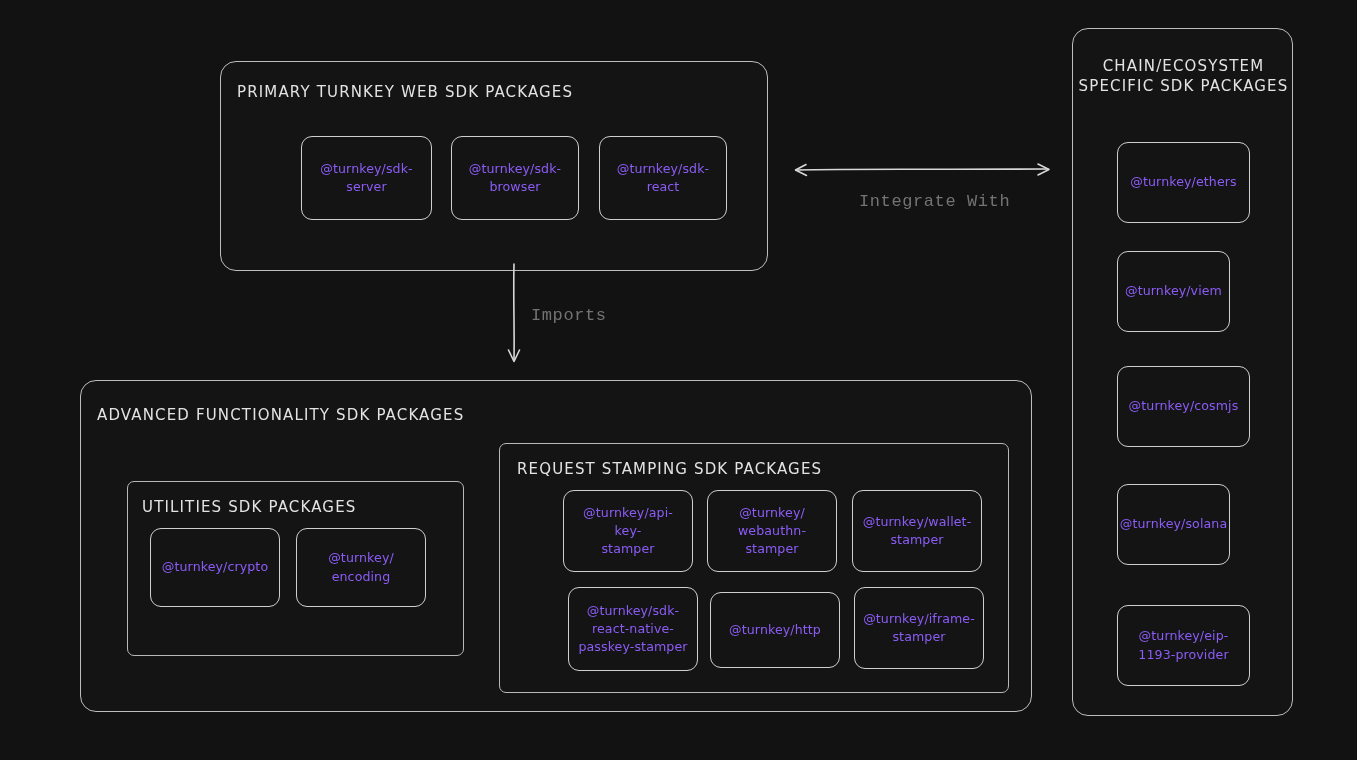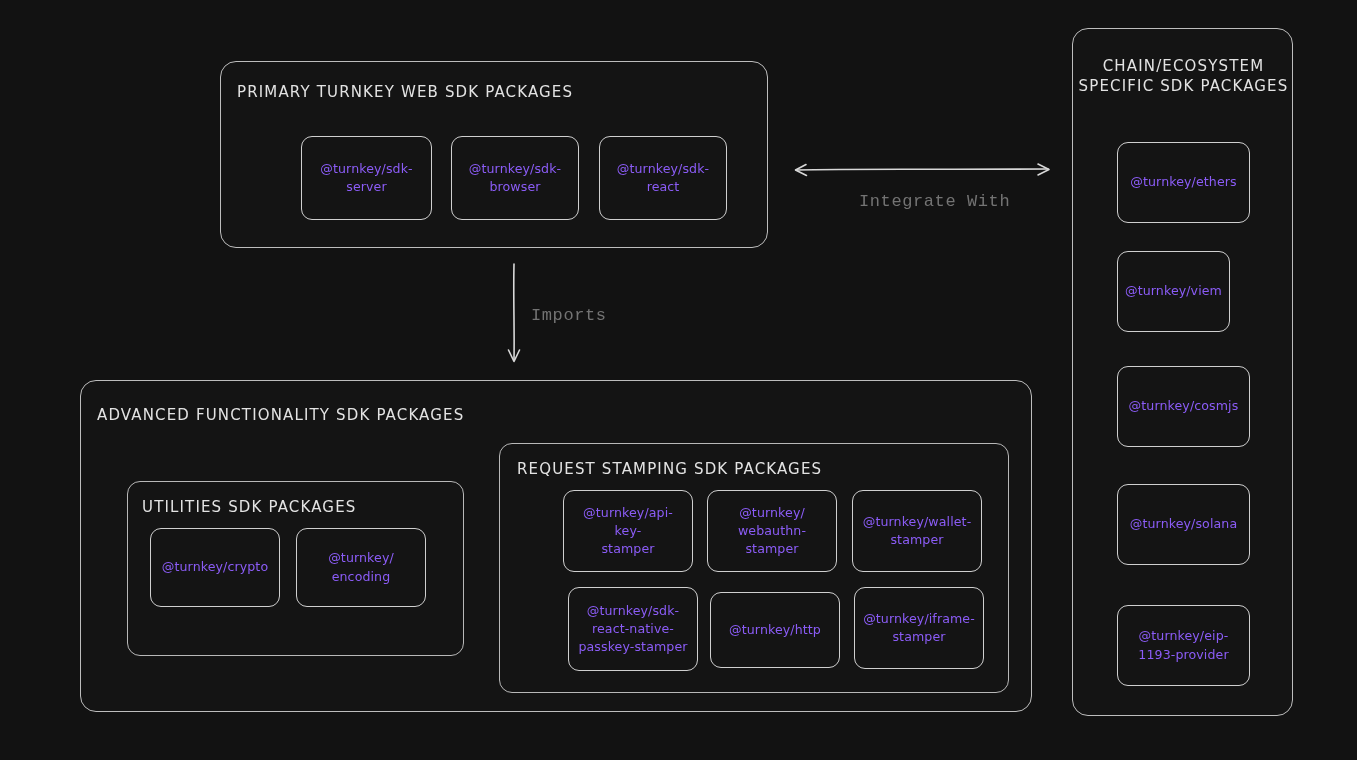--- a/index.html
+++ b/index.html
@@ -26,21 +26,21 @@
     border: 1.6px solid #c9c9c9;
     border-radius: 14px;
     background: #141414;
   }
   .group.outer {
     border-color: #bdbdbd;
     border-radius: 16px;
   }
   .group.inner {
     border-color: #b8b8b8;
-    border-radius: 13px;
+    border-radius: 7px;
   }
 
   .group-title {
     position: absolute;
     color: #e3e3e3;
     font-family: "DejaVu Sans", sans-serif;
     font-size: 15px;
     letter-spacing: 1.15px;
     text-transform: uppercase;
     white-space: pre;
@@ -90,21 +90,21 @@
   }
 
   
   .title-center { text-align: center; }
 </style>
 </head>
 <body>
 
 <div id="canvas">
 
-  <div class="group outer" style="left:220px; top:61px; width:548px; height:187px;">
+  <div class="group outer" style="left:220px; top:61px; width:548px; height:210px;">
     <div class="group-title" style="left:16px; top:19px;">PRIMARY TURNKEY WEB SDK PACKAGES</div>
 
     <div class="node" style="left:80px; top:74px; width:131px; height:84px;">@turnkey/sdk-
 server</div>
 
     <div class="node" style="left:230px; top:74px; width:128px; height:84px;">@turnkey/sdk-
 browser</div>
 
     <div class="node" style="left:378px; top:74px; width:128px; height:84px;">@turnkey/sdk-
 react</div>
@@ -113,21 +113,21 @@
   <div class="group outer" style="left:1072px; top:28px; width:221px; height:688px;">
     <div class="group-title title-center" style="left:0; top:26px; width:221px;">CHAIN/ECOSYSTEM</div>
     <div class="group-title title-center" style="left:0; top:46px; width:221px;">SPECIFIC SDK PACKAGES</div>
 
     <div class="node" style="left:44px; top:113px; width:133px; height:81px;">@turnkey/ethers</div>
 
     <div class="node" style="left:44px; top:222px; width:113px; height:81px;">@turnkey/viem</div>
 
     <div class="node" style="left:44px; top:337px; width:133px; height:81px;">@turnkey/cosmjs</div>
 
-    <div class="node" style="left:44px; top:455px; width:133px; height:81px;">@turnkey/solana</div>
+    <div class="node" style="left:44px; top:455px; width:113px; height:81px;">@turnkey/solana</div>
 
     <div class="node" style="left:44px; top:576px; width:133px; height:81px;">@turnkey/eip-
 1193-provider</div>
   </div>
 
   <div class="group outer" style="left:80px; top:380px; width:952px; height:332px;">
     <div class="group-title" style="left:16px; top:23px;">ADVANCED FUNCTIONALITY SDK PACKAGES</div>
 
     <div class="group inner" style="left:46px; top:100px; width:337px; height:175px;">
       <div class="group-title" style="left:14px; top:14px;">UTILITIES SDK PACKAGES</div>

